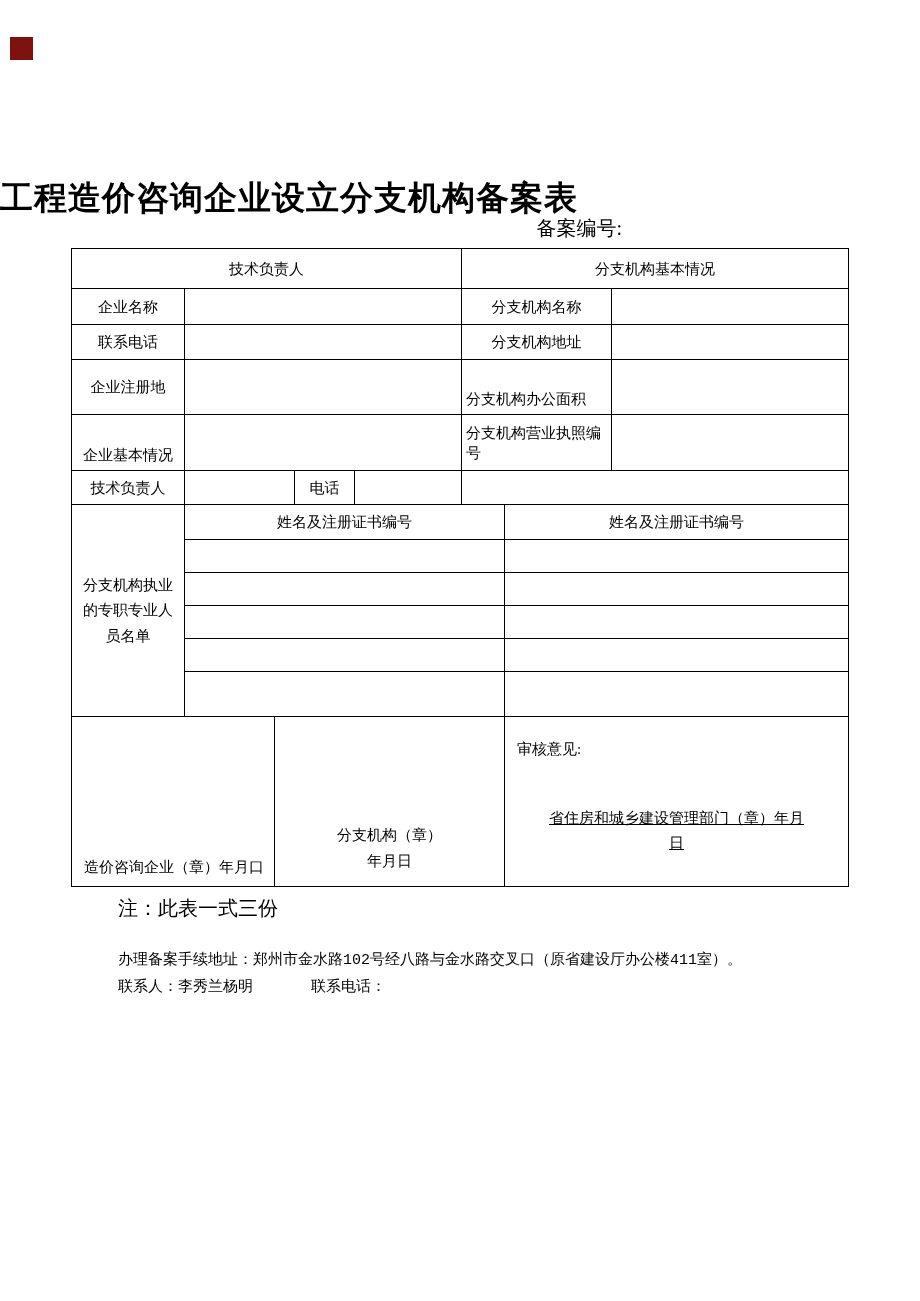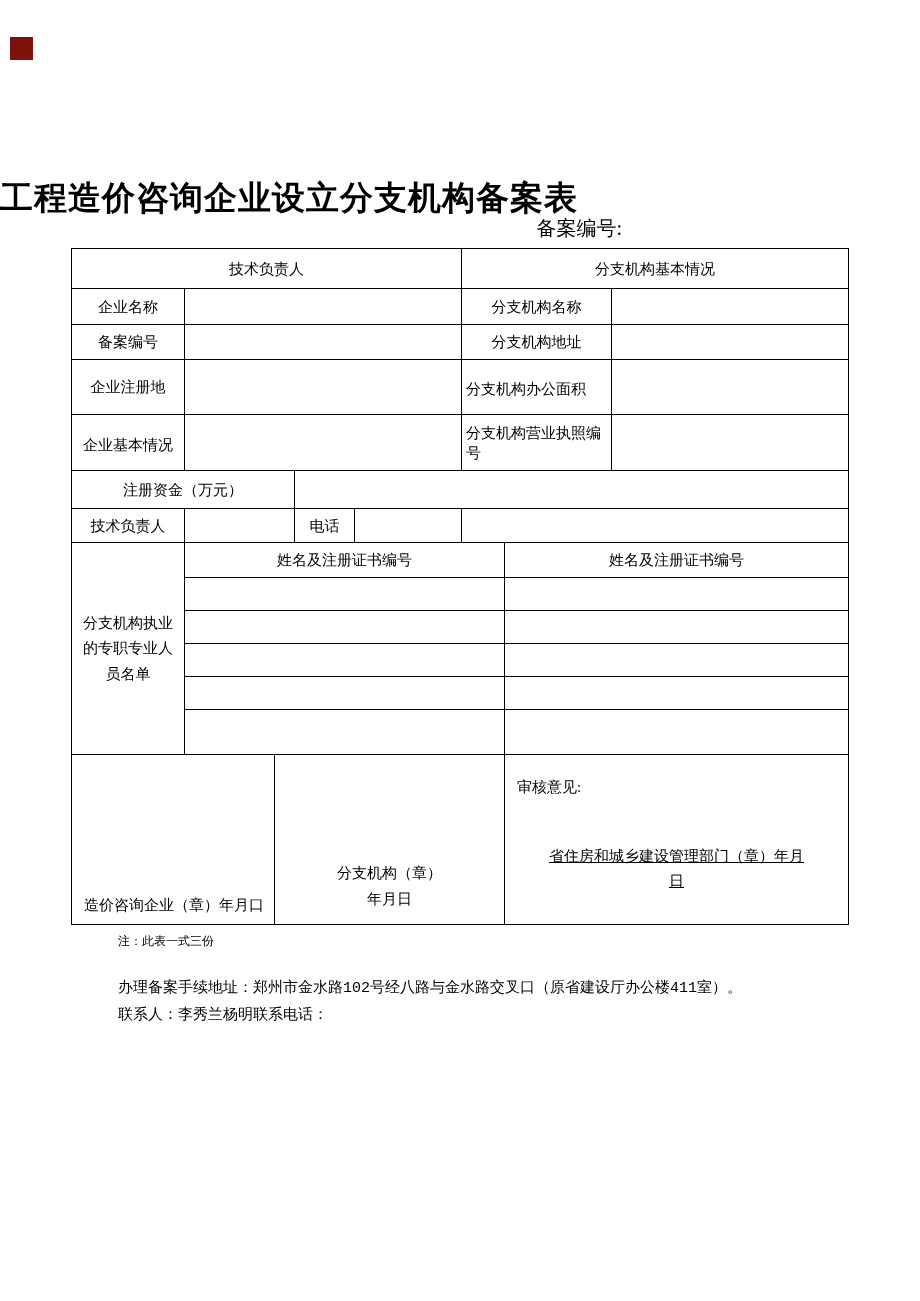--- a/index.html
+++ b/index.html
@@ -30,40 +30,40 @@
     border-collapse: collapse; table-layout: fixed;
   }
   table.tb, table.tc { margin-top: -1px; }
   .doc-table td {
     border: 1px solid #000;
     font-size: 15px; line-height: 1.35;
     text-align: center; vertical-align: middle;
     padding: 2px 4px; word-break: break-all;
   }
   td.ta-left { text-align: left; }
-  td.va-bottom { vertical-align: bottom; padding-bottom: 15px; }
+  td.va-bottom { vertical-align: bottom; padding-bottom: 5px; }
   td.personnel-label { line-height: 1.7; }
   td.sig-left { vertical-align: bottom; text-align: left; padding: 4px 4px 9px 12px; }
   td.sig-center { vertical-align: bottom; padding-bottom: 12px; line-height: 1.7; }
   td.review-cell { vertical-align: top; text-align: left; padding: 22px 12px 12px 12px; }
   .review-dept { margin-top: 46px; text-align: center; line-height: 1.7; text-decoration: underline; }
   .note {
     margin: 8px 0 0 118px;
-    font-size: 12px;
+    font-size: 20px;
   }
   .address {
     margin: 28px 0 0 118px;
     font-size: 15px;
     font-family: Liberation Mono, monospace;
   }
   .contact-line {
     margin: 8px 0 0 118px;
     font-size: 15px;
   }
-  .contact-line .phone-label { }
+  .contact-line .phone-label { margin-left: 58px; }
 </style>
 </head>
 <body>
 
 <div class="corner-mark" style="background: rgb(125, 18, 14);"></div>
 
 <div class="title">工程造价咨询企业设立分支机构备案表</div>
 
 <div class="filing-row">
   <span>备案编号:</span>
@@ -85,40 +85,36 @@
     <td colspan="4">技术负责人</td>
     <td colspan="4">分支机构基本情况</td>
   </tr>
   <tr style="height:36px">
     <td>企业名称</td>
     <td colspan="3"></td>
     <td>分支机构名称</td>
     <td colspan="3"></td>
   </tr>
   <tr style="height:35px">
-    <td>备案编号</td>
+    <td>联系电话</td>
     <td colspan="3"></td>
     <td>分支机构地址</td>
     <td colspan="3"></td>
   </tr>
   <tr style="height:55px">
     <td>企业注册地</td>
     <td colspan="3"></td>
     <td class="ta-left va-bottom">分支机构办公面积</td>
     <td colspan="3"></td>
   </tr>
   <tr style="height:56px">
     <td class="va-bottom">企业基本情况</td>
     <td colspan="3"></td>
     <td class="ta-left">分支机构营业执照编号</td>
     <td colspan="3"></td>
-  </tr>
-  <tr style="height:38px">
-    <td colspan="2">注册资金（万元）</td>
-    <td colspan="6"></td>
   </tr>
   <tr style="height:34px">
     <td>技术负责人</td>
     <td></td>
     <td>电话</td>
     <td></td>
     <td colspan="4"></td>
   </tr>
 </tbody>
   </table>

